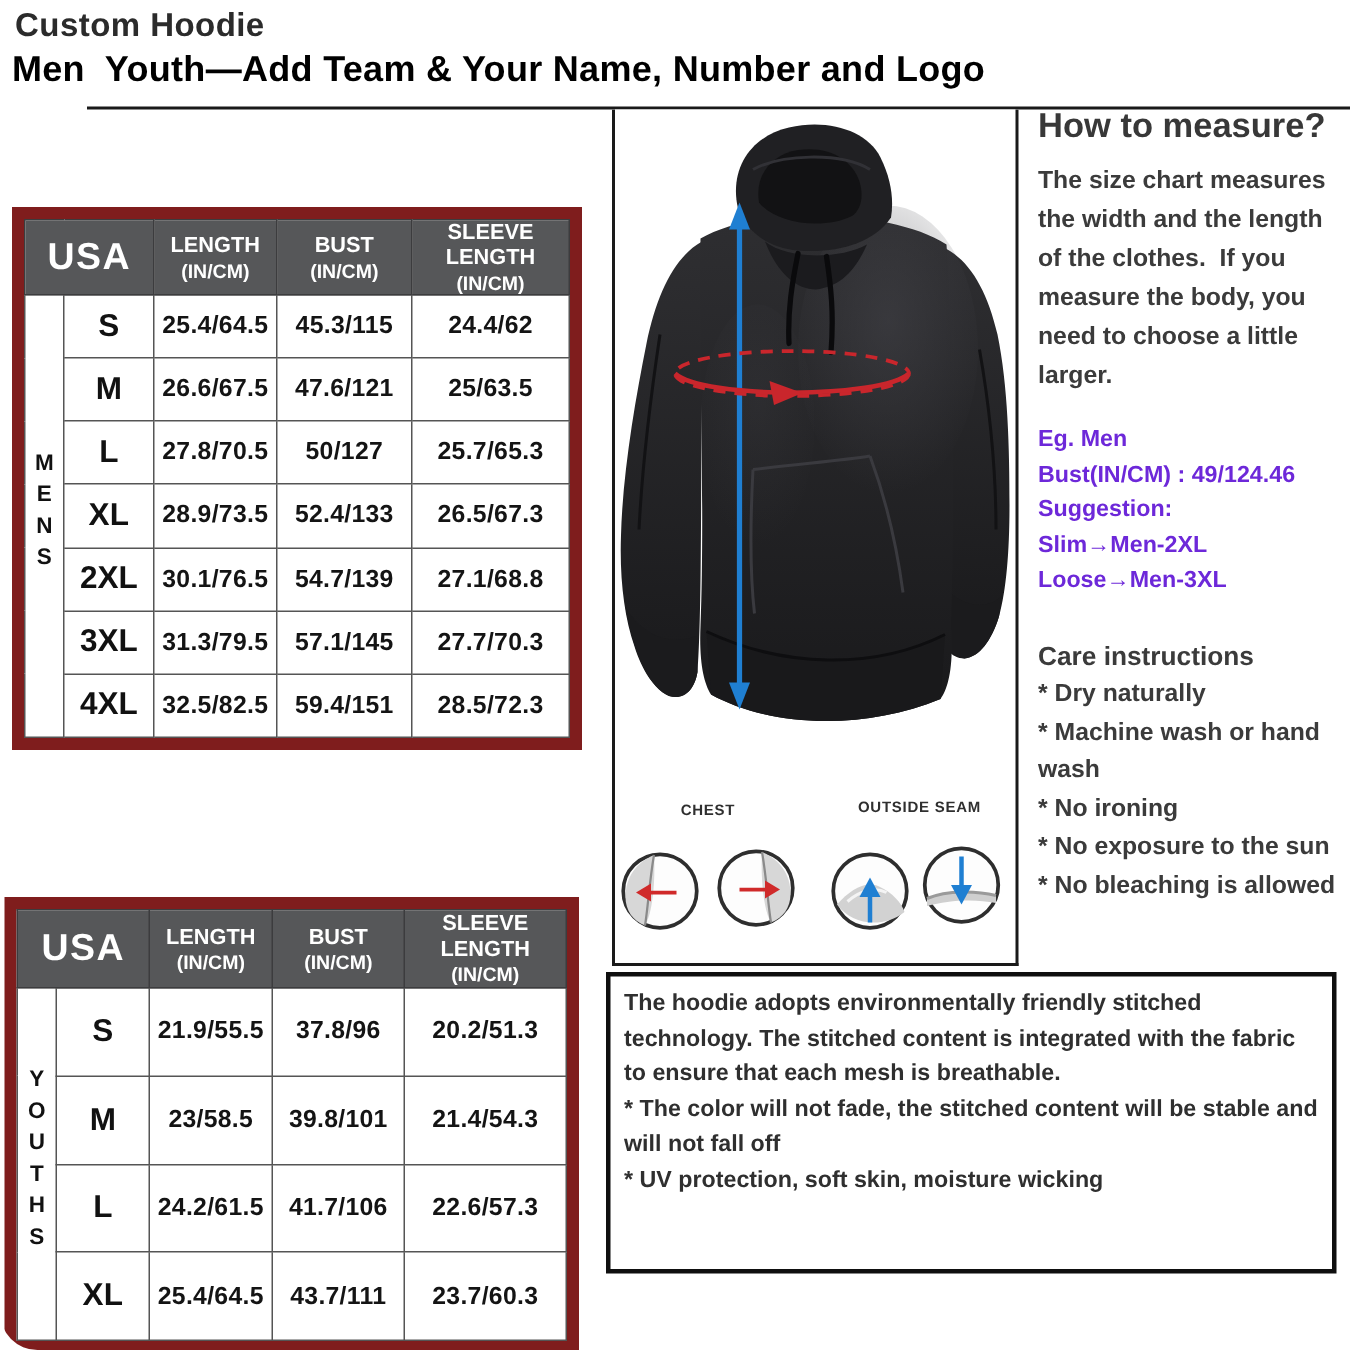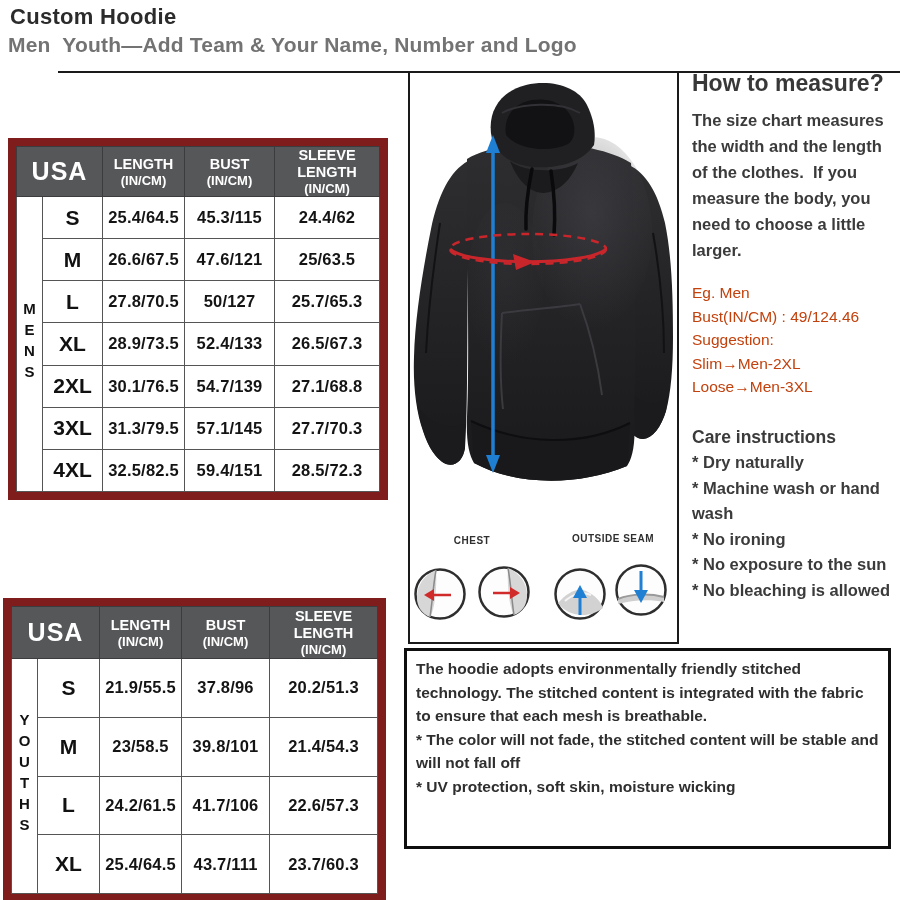--- a/index.html
+++ b/index.html
@@ -1,21 +1,21 @@
 <!DOCTYPE html>
 <html><head>
 <meta charset="utf-8">
 <style>
   html,body{margin:0;padding:0;background:#ffffff;}
   body{font-family:"Liberation Sans", sans-serif; color:#2e2e2e;}
-  .page{position:relative;width:900px;height:900px;background:#fff;overflow:hidden;}
+  .page{position:relative;width:900px;height:900px;background:#fff;overflow:hidden;border-radius:25px;}
 
   
   .title{position:absolute;left:10px;top:4px;font-size:22px;font-weight:700;color:#2b2b2b;letter-spacing:.3px;}
-  .subtitle{position:absolute;left:8px;top:33px;font-size:21px;font-weight:700;color:#737373;white-space:pre-wrap;letter-spacing:.2px;}
+  .subtitle{position:absolute;left:8px;top:33px;font-size:24px;font-weight:700;color:#000000;white-space:pre-wrap;letter-spacing:.2px;}
   .top-rule{position:absolute;left:58px;top:71px;width:842px;height:2px;background:#1a1a1a;}
 
   
   .tblwrap{position:absolute;border:8px solid #7f1d1d;background:#fff;}
   .tblwrap.mens{left:8px;top:138px;width:364px;height:346px;}
   .tblwrap.youths{left:3px;top:598px;width:367px;height:288px;}
   table.size{border-collapse:collapse;width:100%;height:100%;table-layout:fixed;}
   table.size th,table.size td{border:1.5px solid #555;padding:0;text-align:center;vertical-align:middle;}
   table.size thead th{background:#565759;color:#fff;border-color:#3c3c3e;}
   th.usa{font-size:25px;font-weight:700;letter-spacing:1px;}
@@ -33,21 +33,21 @@
   .hoodie-box svg.hoodie{position:absolute;left:0;top:0;}
   .diagram-label{position:absolute;font-size:10px;font-weight:700;color:#2f2f2f;letter-spacing:.5px;text-align:center;}
   .lbl-chest{left:12px;top:462px;width:100px;}
   .lbl-seam{left:138px;top:460px;width:130px;}
   .micon{position:absolute;}
 
   
   .right-col{position:absolute;left:692px;top:70px;width:206px;color:#3b3b3b;}
   .right-col h2{margin:0 0 10px 0;font-size:23px;font-weight:700;color:#383838;}
   .measure-body{font-size:16.5px;font-weight:600;line-height:26px;margin:0 0 18px 0;white-space:pre-wrap;}
-  .eg-block{font-size:15.5px;font-weight:400;line-height:23.5px;color:#c2410c;margin:0 0 26px 0;}
+  .eg-block{font-size:15.5px;font-weight:700;line-height:23.5px;color:#6d28d9;margin:0 0 26px 0;}
   .care-block{font-size:16.5px;font-weight:600;line-height:25.5px;color:#3b3b3b;}
   .care-head{font-size:17.5px;}
 
   
   .desc-box{position:absolute;left:404px;top:648px;width:487px;height:201px;border:3px solid #0f0f0f;box-sizing:border-box;padding:6px 6px 20px 9px;}
   .desc-box p{margin:0;font-size:15.5px;font-weight:600;line-height:23.5px;color:#2f2f2f;}
 </style>
 </head>
 <body>
 

